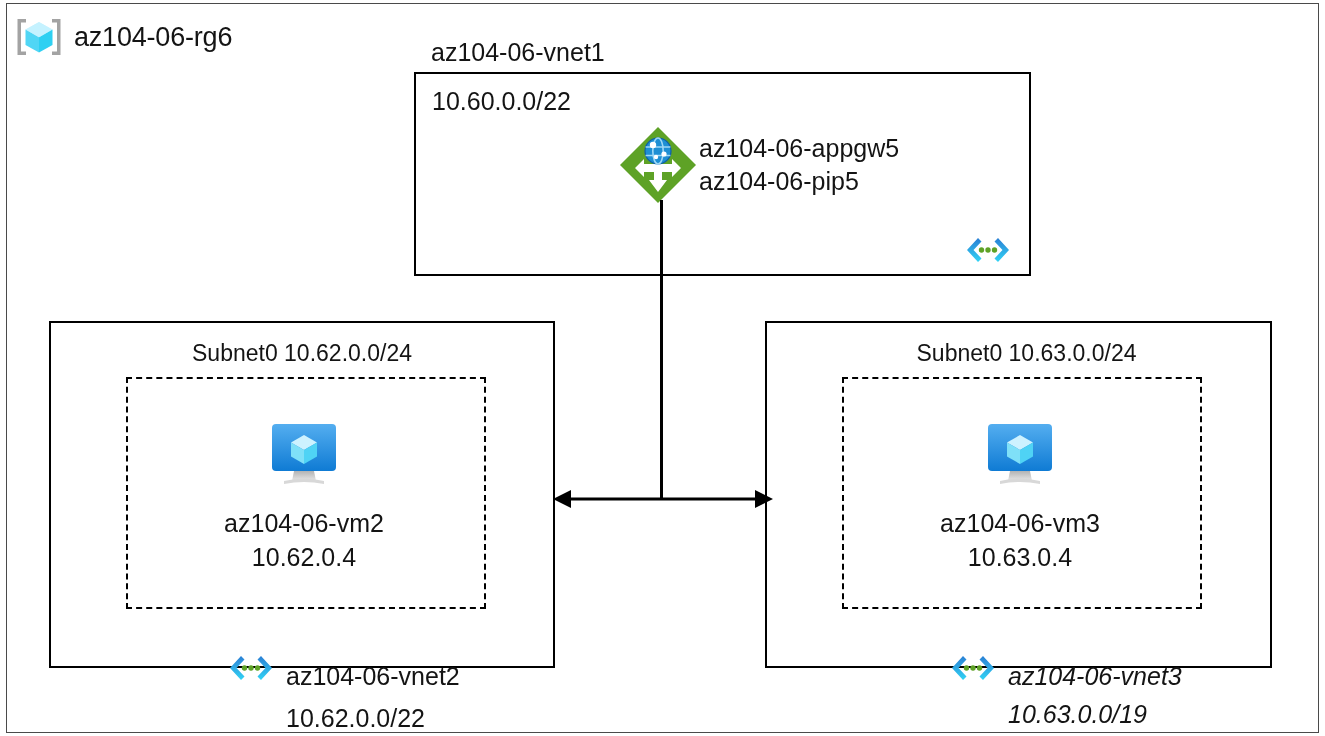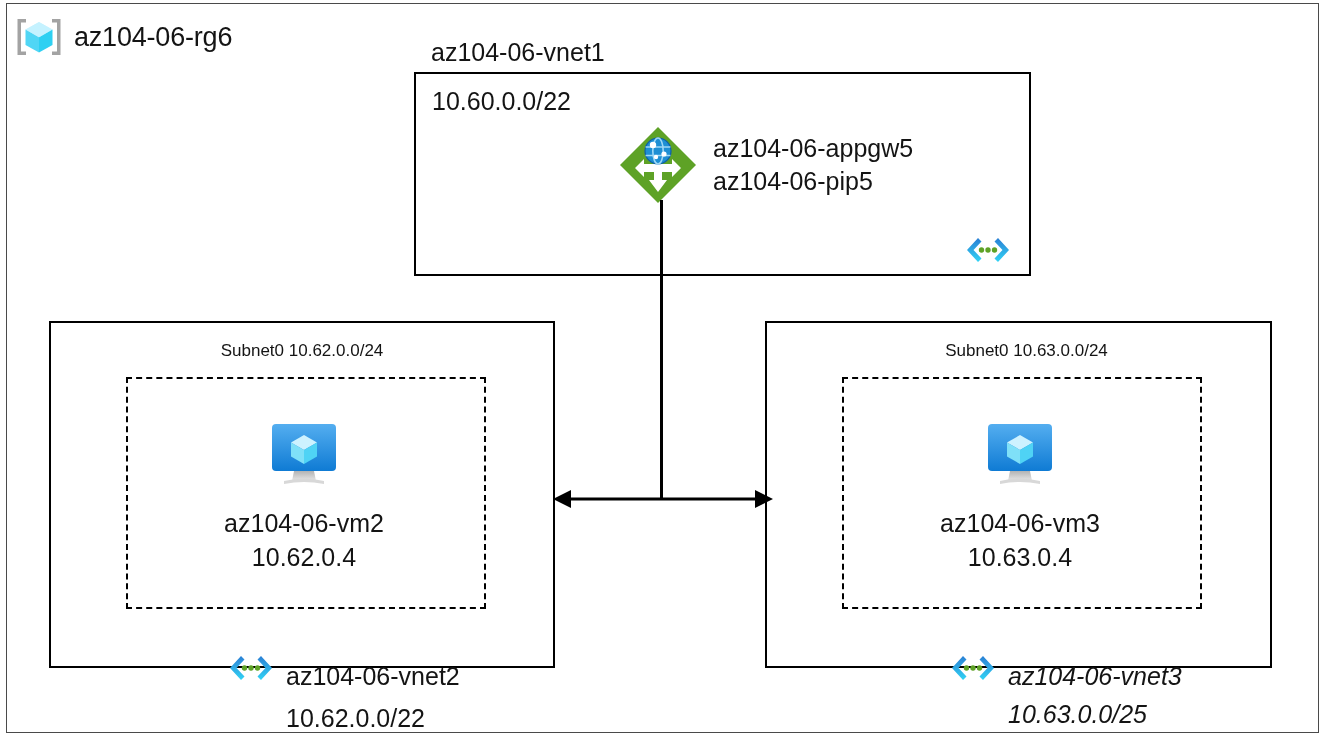--- a/index.html
+++ b/index.html
@@ -70,38 +70,37 @@
     color: #141414;
     white-space: nowrap;
     line-height: 1;
   }
 
   
   .inside-top-center {
     position: absolute;
     width: 100%;
     text-align: center;
-    font-size: 17px;
+    font-size: 23px;
     color: #141414;
     line-height: 1;
   }
 
   
   .dashed-box {
     position: absolute;
     border: 2.5px dashed #000000;
     background: transparent;
   }
 
   
   .appgw-node {
     position: absolute;
     display: flex;
     align-items: flex-start;
-    gap: 14px;
   }
   .appgw-icon { width: 82px; height: 82px; display: block; flex: none; }
   .appgw-labels {
     font-size: 25px;
     color: #141414;
     line-height: 1.32;
     white-space: nowrap;
     padding-top: 8px;
   }
 
@@ -314,21 +313,21 @@
       </defs>
       <path d="M14,3 L17.5,6.5 L9.5,15 L17.5,23.5 L14,27 L3,15 Z" fill="url(#vg3)"></path>
       <path d="M34,3 L30.5,6.5 L38.5,15 L30.5,23.5 L34,27 L45,15 Z" fill="url(#vg3)"></path>
       <circle cx="17.5" cy="15" r="2.7" fill="#5EA226"></circle>
       <circle cx="24" cy="15" r="2.7" fill="#5EA226"></circle>
       <circle cx="30.5" cy="15" r="2.7" fill="#5EA226"></circle>
     </svg>
   </span>
   <div class="vnet-badge-stacked" style="left:1008px; top:640px;font-style:italic;">
     <div class="vnet-line">az104-06-vnet3</div>
-    <div class="vnet-line" style="margin-top:6px;">10.63.0.0/25</div>
+    <div class="vnet-line" style="margin-top:6px;">10.63.0.0/19</div>
   </div>
 
   <svg class="h-arrow" style="left:551px; top:482px;" width="224" height="34" viewBox="0 0 224 34">
     <line x1="18" y1="17" x2="206" y2="17" stroke="#000000" stroke-width="3"></line>
     <polygon points="2,17 20,8 20,26" fill="#000000"></polygon>
     <polygon points="222,17 204,8 204,26" fill="#000000"></polygon>
   </svg>
 
 </div>
 

